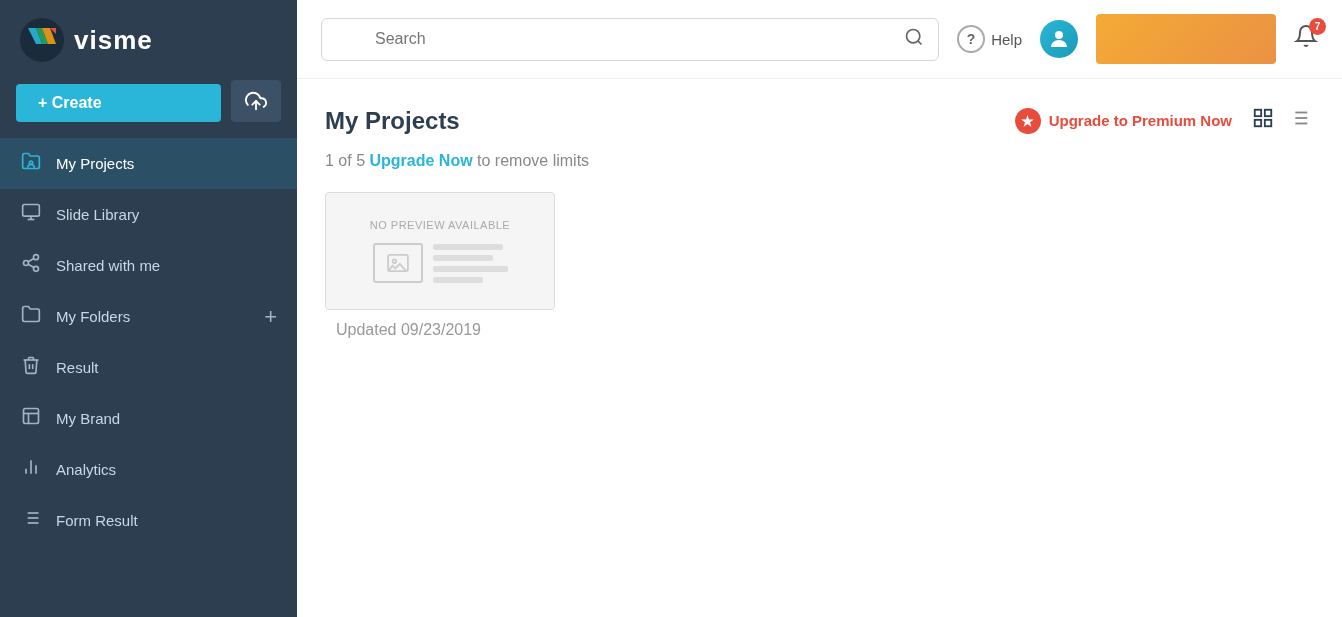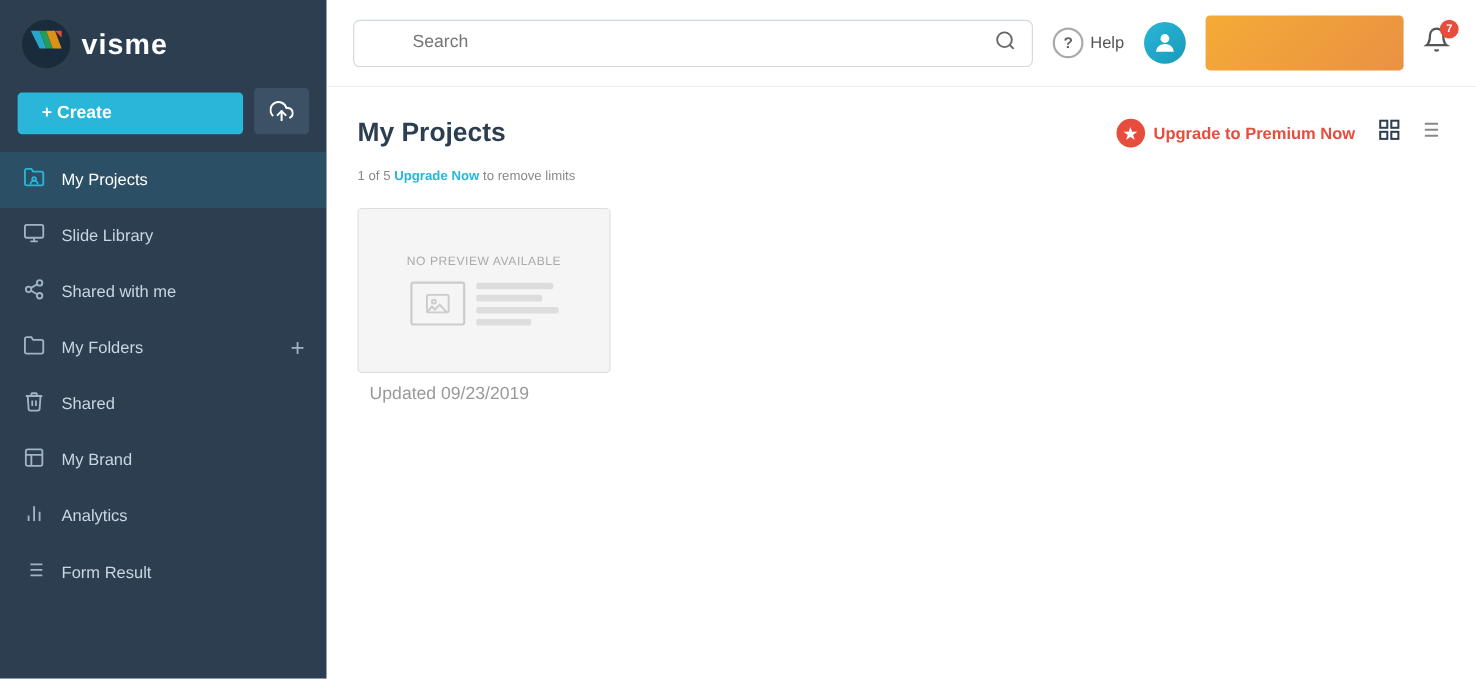--- a/index.html
+++ b/index.html
@@ -272,21 +272,21 @@
       font-size: 20px;
       color: #888;
       padding: 4px;
     }
 
     .view-btn.active {
       color: #2c3e50;
     }
 
     .subheader {
-      font-size: 12px;
+      font-size: 16px;
       color: #888;
       margin-bottom: 22px;
     }
 
     .upgrade-link {
       color: #29b6d8;
       cursor: pointer;
       font-weight: 600;
       text-decoration: none;
     }
@@ -298,21 +298,21 @@
     }
 
     .project-card {
       width: 230px;
       cursor: pointer;
       border-radius: 4px;
     }
 
     .project-thumbnail {
       width: 230px;
-      height: 150px;
+      height: 118px;
       border: 1px solid #ddd;
       border-radius: 4px;
       background: #f5f5f5;
       display: flex;
       flex-direction: column;
       align-items: center;
       justify-content: center;
       gap: 12px;
       overflow: hidden;
     }
@@ -463,21 +463,21 @@
     <li class="nav-item">
       <span class="nav-icon">
         <svg width="20" height="20" viewBox="0 0 24 24" fill="none" stroke="currentColor" stroke-width="2">
             <polyline points="3 6 5 6 21 6"></polyline>
             <path d="M19 6l-1 14a2 2 0 0 1-2 2H8a2 2 0 0 1-2-2L5 6"></path>
             <path d="M10 11v6"></path>
             <path d="M14 11v6"></path>
             <path d="M9 6V4a1 1 0 0 1 1-1h4a1 1 0 0 1 1 1v2"></path>
           </svg>
       </span>
-      <span>Shared</span>
+      <span>Result</span>
     </li>
 
     <li class="nav-item">
       <span class="nav-icon">
         <svg width="20" height="20" viewBox="0 0 24 24" fill="none" stroke="currentColor" stroke-width="2">
             <rect x="3" y="3" width="18" height="18" rx="2"></rect>
             <path d="M3 9h18"></path>
             <path d="M9 21V9"></path>
           </svg>
       </span>

